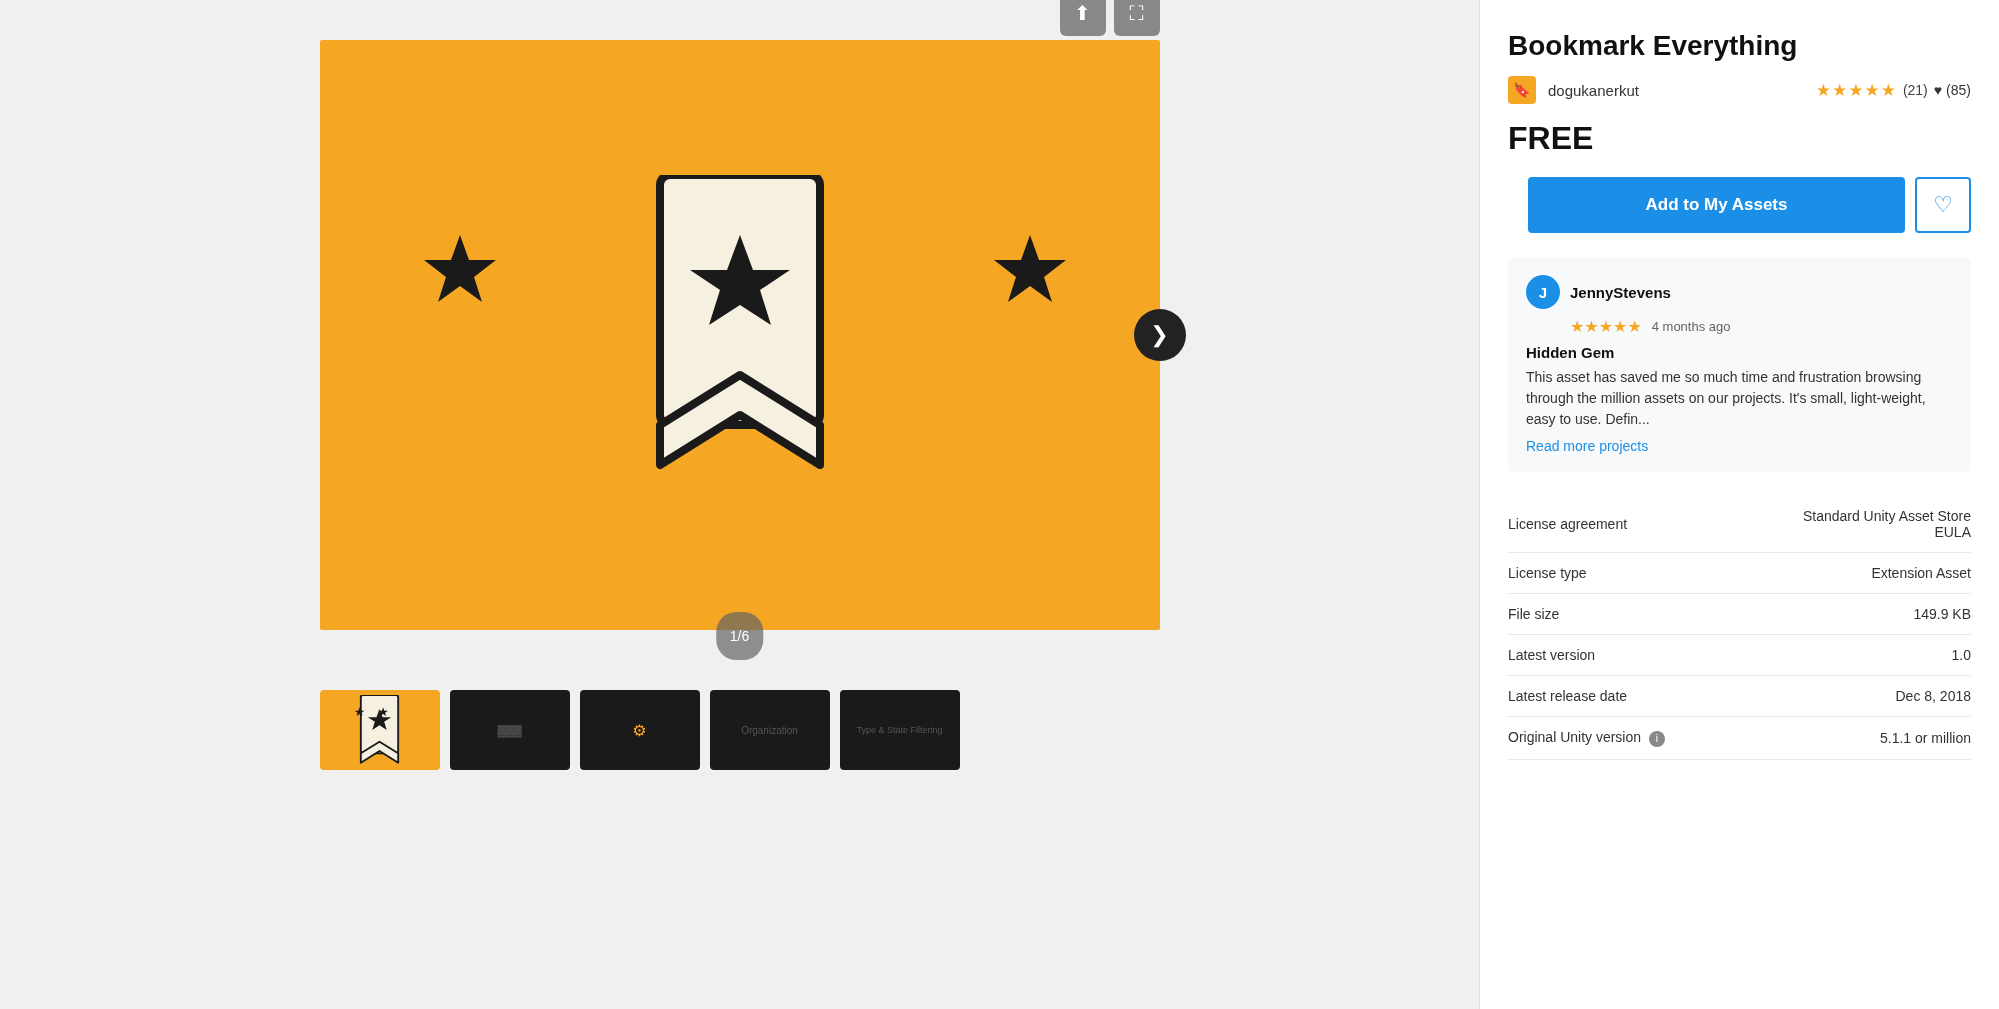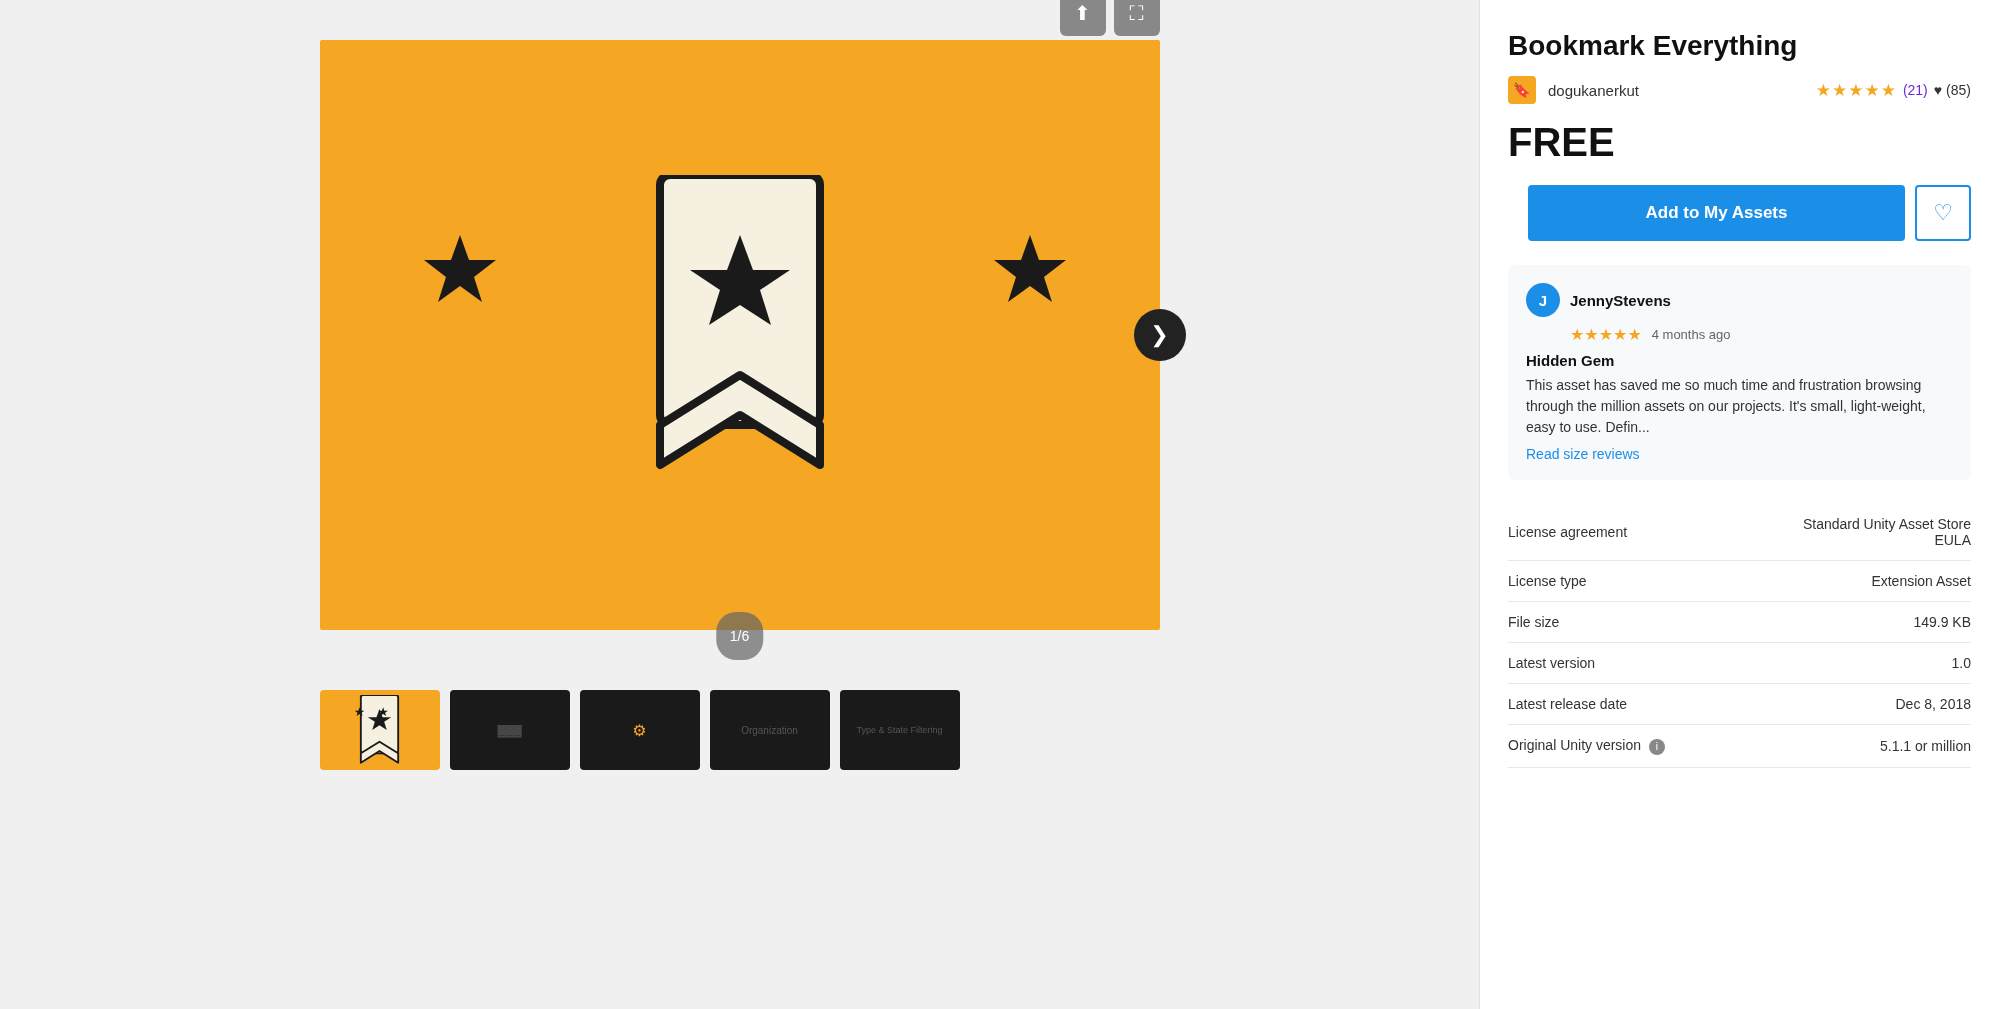--- a/index.html
+++ b/index.html
@@ -176,32 +176,32 @@
       align-items: center;
       gap: 6px;
       margin-left: auto;
     }
     .stars {
       color: #f5a623;
       font-size: 17px;
       letter-spacing: 1px;
     }
     .rating-count {
-      color: #6d28d9;
+      color: #404040;
       font-size: 14px;
     }
     .heart-count {
       color: #333;
       font-size: 14px;
       display: flex;
       align-items: center;
       gap: 4px;
     }
     .price-label {
-      font-size: 40px;
+      font-size: 32px;
       font-weight: 700;
       color: #111;
       margin-bottom: 20px;
     }
     .cta-row {
       display: flex;
       gap: 10px;
       margin-bottom: 24px;
       padding-left: 20px;
     }
@@ -418,21 +418,21 @@
     <div class="reviewer-row">
       <div class="reviewer-avatar">J</div>
       <span class="reviewer-name">JennyStevens</span>
     </div>
     <div class="review-meta">
       <span class="review-stars">★★★★★</span>
       <span class="review-time">4 months ago</span>
     </div>
     <div class="review-title">Hidden Gem</div>
     <div class="review-text">This asset has saved me so much time and frustration browsing through the million assets on our projects. It's small, light-weight, easy to use. Defin...</div>
-    <a class="read-more-link">Read size reviews</a>
+    <a class="read-more-link">Read more projects</a>
   </div>
 
   <table class="details-table">
     <tbody>
         <tr>
       <td>License agreement</td>
       <td class="link-val">Standard Unity Asset Store EULA</td>
     </tr>
     <tr>
       <td>License type</td>

